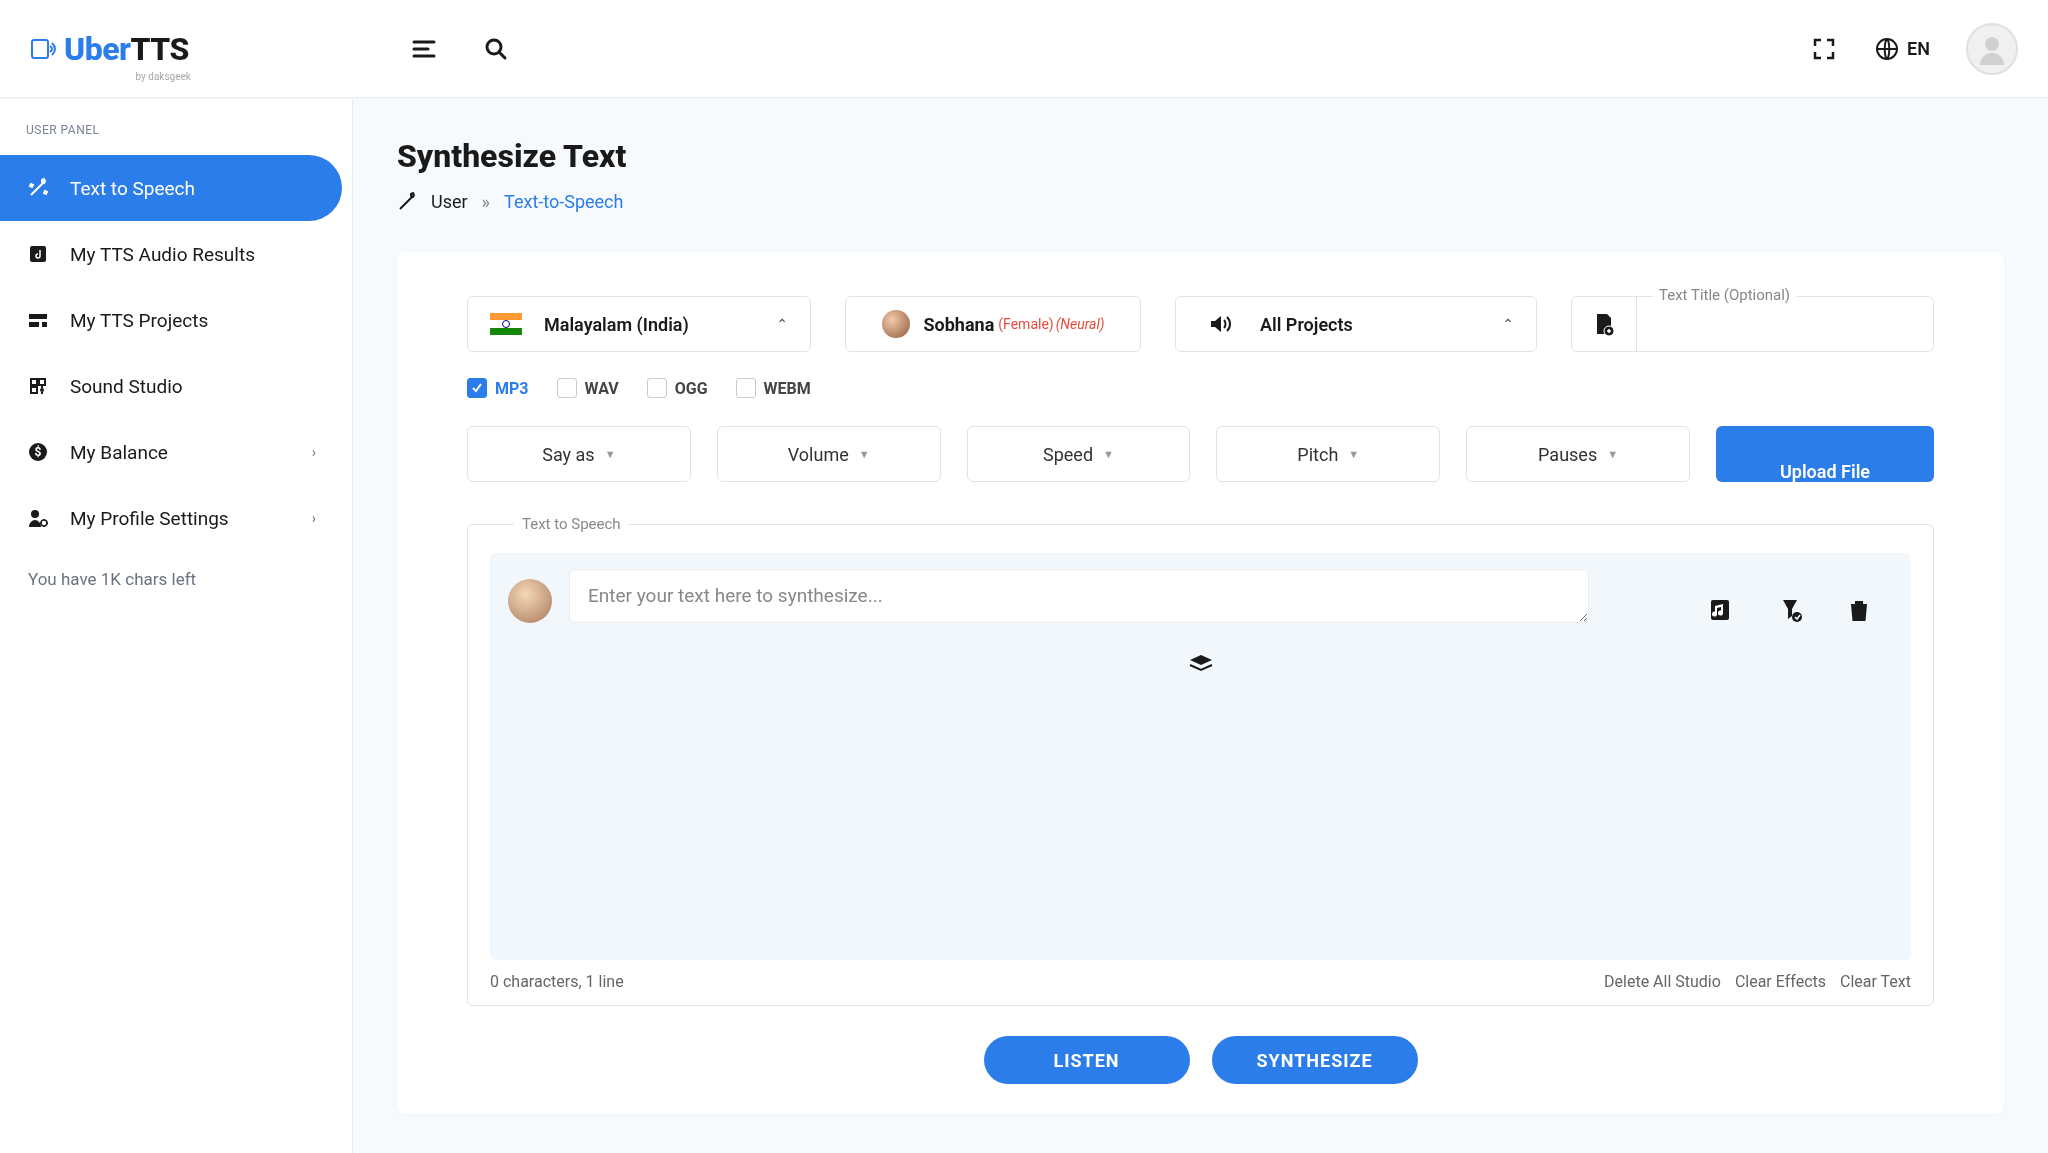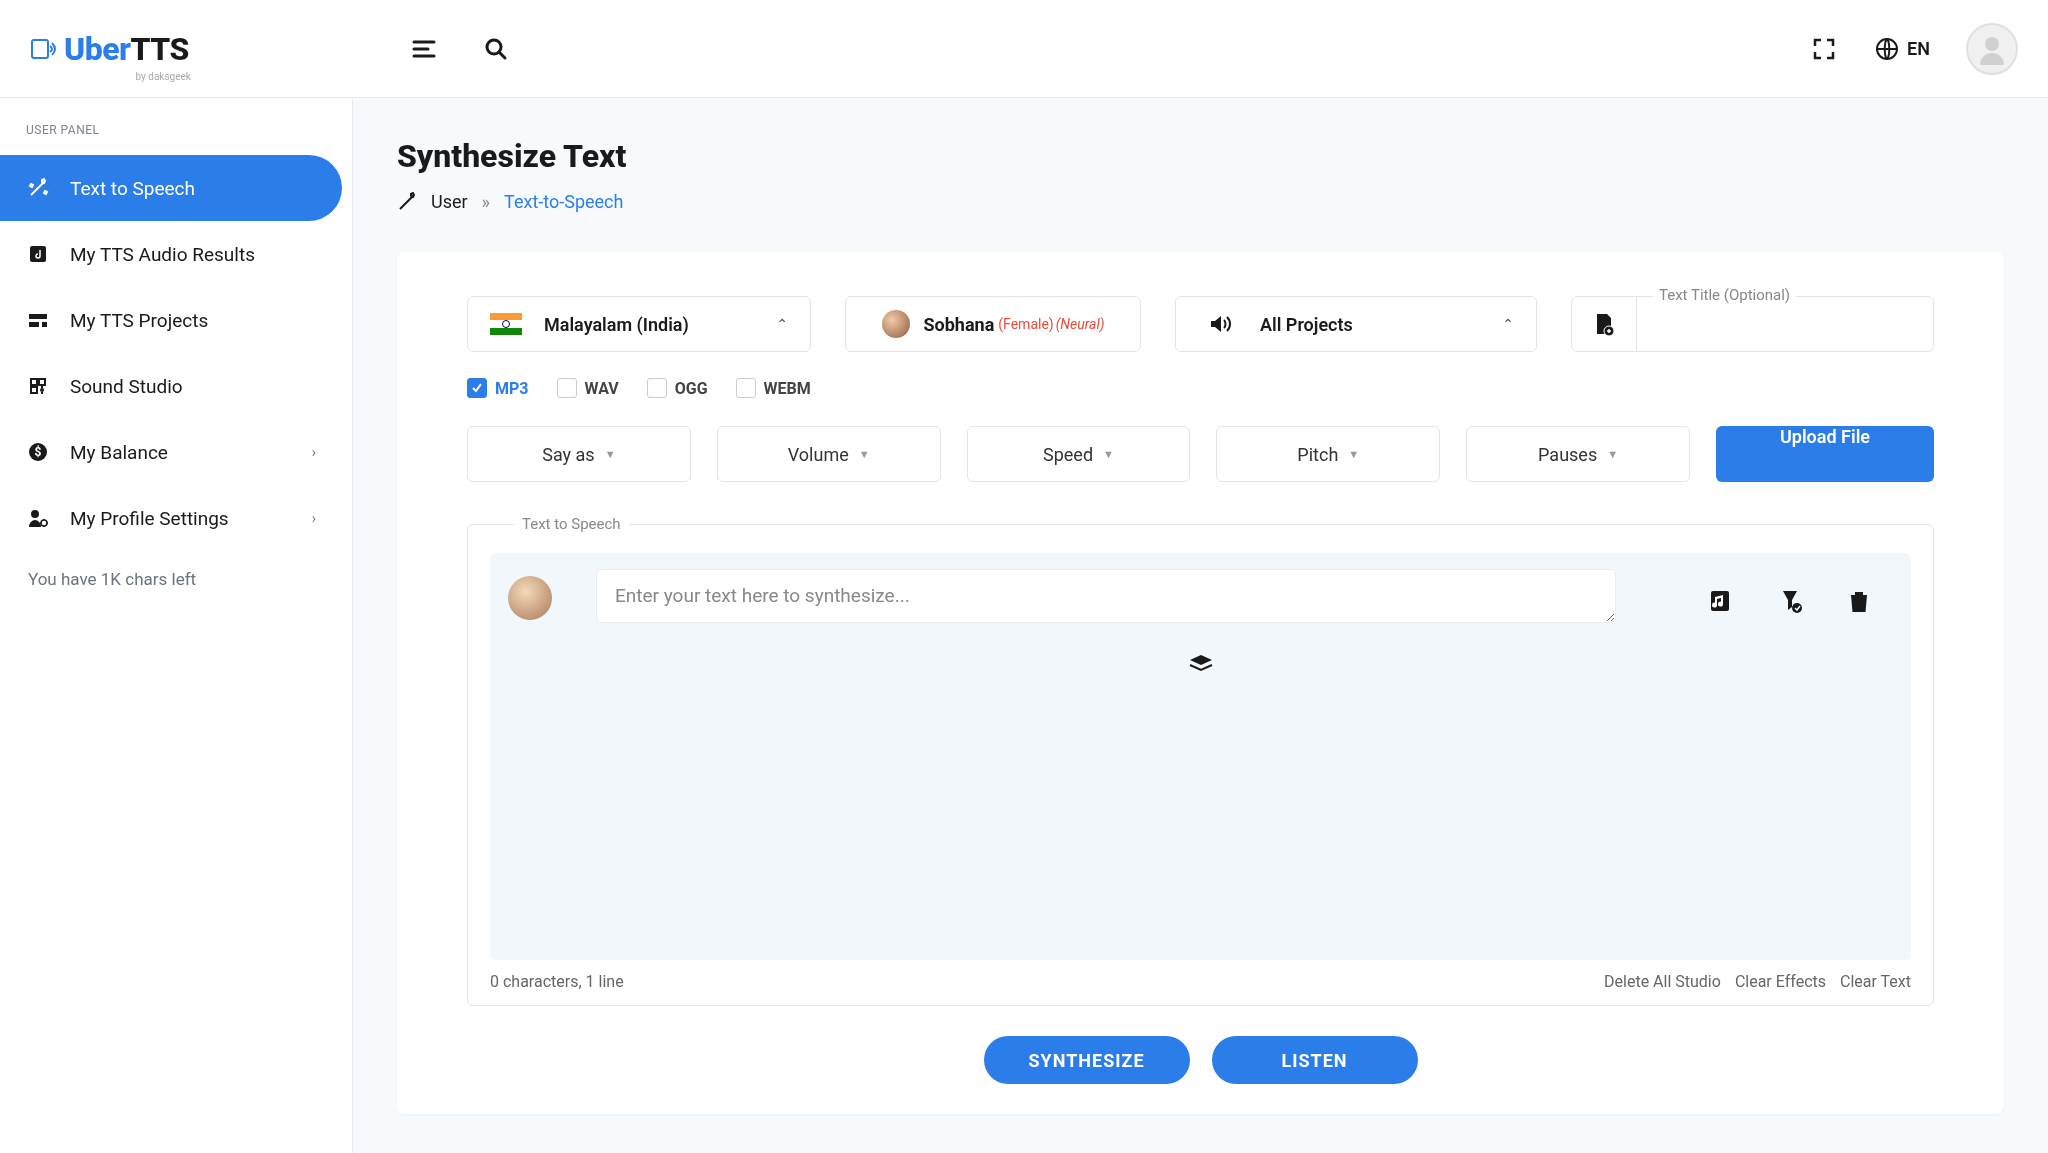--- a/index.html
+++ b/index.html
@@ -51,25 +51,25 @@
 .title-input{flex:1;height:100%;border:none;border-left:1px solid #e0e4e8;padding:0 16px;font-size:17px;outline:none;border-radius:0 6px 6px 0}
 .formats{display:flex;gap:28px;margin-bottom:28px}
 .fmt{display:flex;align-items:center;gap:8px;cursor:pointer}
 .fmt-box{width:20px;height:20px;border:1px solid #c8ccd0;border-radius:3px;display:flex;align-items:center;justify-content:center;background:#fff}
 .fmt.active .fmt-box{background:#2b7de9;border-color:#2b7de9}
 .fmt-lbl{font-size:16px;font-weight:700;color:#444}
 .fmt.active .fmt-lbl{color:#2b7de9}
 .row2{display:flex;gap:26px;margin-bottom:42px}
 .dd{flex:1;height:56px;border:1px solid #e0e4e8;border-radius:6px;display:flex;align-items:center;justify-content:center;gap:10px;cursor:pointer;font-size:18px;color:#333;background:#fff}
 .dd .caret{font-size:11px;color:#999}
-.upload-btn{flex:1;max-width:218px;height:56px;background:#2b7de9;color:#fff;border-radius:6px;display:flex;align-items:flex-start;justify-content:center;font-size:18px;font-weight:600;cursor:pointer}
+.upload-btn{flex:1;max-width:218px;height:56px;background:#2b7de9;color:#fff;border-radius:6px;display:flex;align-items:flex-end;justify-content:center;font-size:18px;font-weight:600;cursor:pointer}
 .editor-wrap{border:1px solid #e0e4e8;border-radius:6px;position:relative;padding:28px 22px 14px;height:482px;display:flex;flex-direction:column}
 .editor-label{position:absolute;top:-10px;left:46px;background:#fff;padding:0 8px;font-size:15px;color:#888}
 .editor-body{flex:1;background:#f2f7fb;border-radius:6px;padding:16px 18px;position:relative}
-.editor-line{display:flex;align-items:center;gap:44px}
+.editor-line{display:flex;align-items:flex-end;gap:17px}
 .line-av{width:44px;height:44px;border-radius:50%;background:radial-gradient(circle at 40% 35%,#f4d9b8,#a8785a);flex-shrink:0;margin-top:4px}
 .text-input{flex:1;max-width:1020px;height:54px;background:#fff;border:1px solid #e8ecf0;border-radius:6px;padding:14px 18px;font-size:19px;color:#333;resize:both;outline:none}
 .text-input::placeholder{color:#888}
 .line-tools{display:flex;gap:44px;margin-left:auto;padding-right:20px;padding-top:10px}
 .tool-ic{width:26px;height:26px;cursor:pointer;color:#1a1a1a}
 .add-line{position:absolute;left:50%;top:100px;transform:translateX(-50%);cursor:pointer}
 .editor-foot{display:flex;justify-content:space-between;align-items:center;padding-top:12px;font-size:16px;color:#666}
 .foot-links{display:flex;gap:14px}
 .foot-links span{cursor:pointer}
 .actions{display:flex;justify-content:center;gap:22px;margin-top:30px}
@@ -330,20 +330,20 @@
         <div class="foot-links">
           <span>Delete All Studio</span>
           <span>Clear Effects</span>
           <span>Clear Text</span>
         </div>
       </div>
     </div>
 
     <div class="actions">
       <div class="act-btn">
+          <span>LISTEN</span>
+        </div>
+      <div class="act-btn">
           <span>SYNTHESIZE</span>
         </div>
-      <div class="act-btn">
-          <span>LISTEN</span>
-        </div>
     </div>
   </div>
 </div>
 
 </body></html>

